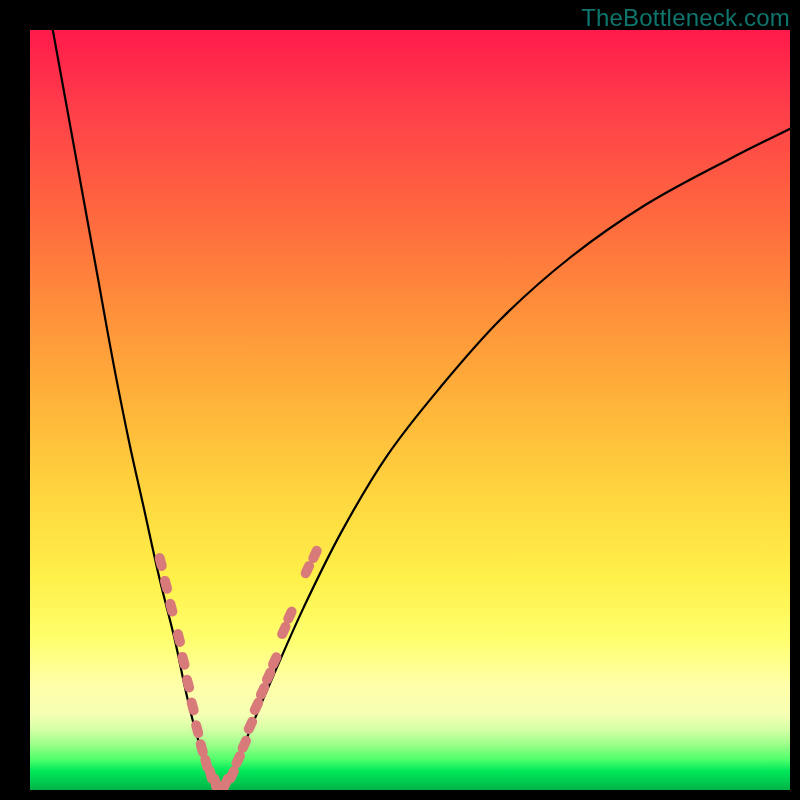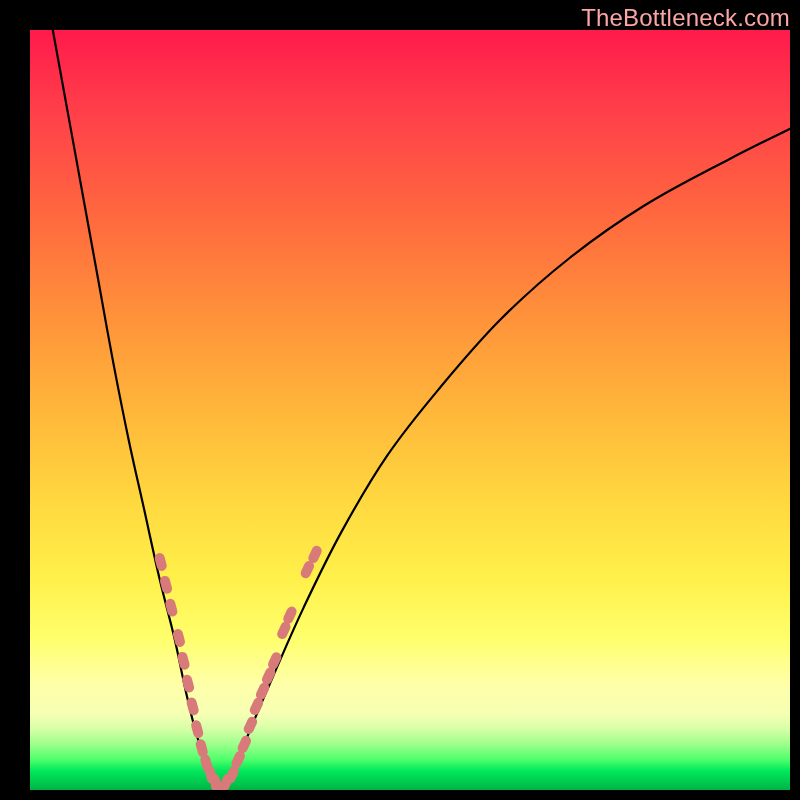--- a/index.html
+++ b/index.html
@@ -14,21 +14,21 @@
   .frame {
     position: relative;
     width: 800px;
     height: 800px;
     background: #000;
   }
   .watermark {
     position: absolute;
     top: 4px;
     right: 10px;
-    color: #fca5a5;
+    color: #0f766e;
     font-size: 24px;
     font-weight: 400;
     letter-spacing: 0.2px;
     z-index: 20;
   }
   .plot-area {
     position: absolute;
     left: 30px;
     top: 30px;
     width: 760px;

